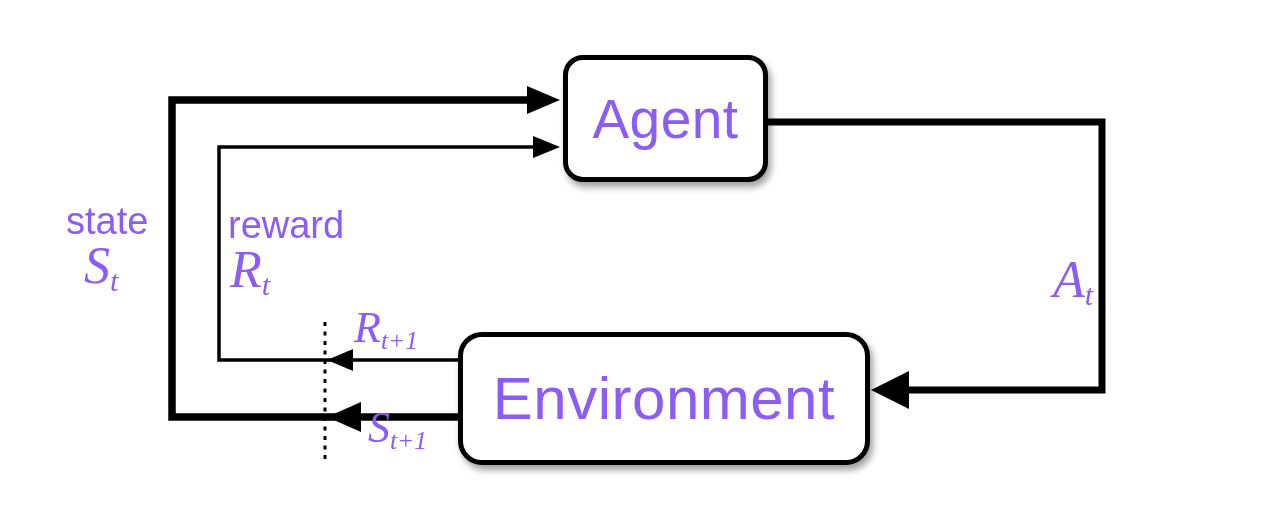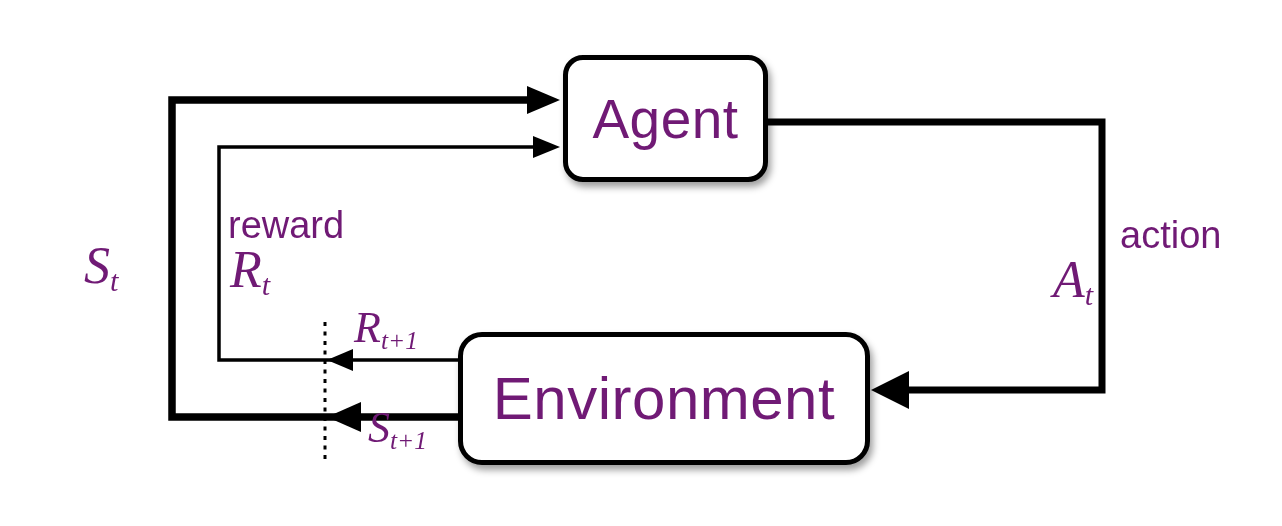--- a/index.html
+++ b/index.html
@@ -7,21 +7,21 @@
     padding: 0;
     background: #ffffff;
   }
   .canvas {
     position: relative;
     width: 1282px;
     height: 526px;
     background: #ffffff;
     overflow: hidden;
     font-family: "Liberation Sans", sans-serif;
-    color: #701a75;
+    color: #8b5cf6;
   }
   .wires {
     position: absolute;
     left: 0;
     top: 0;
   }
   .wire {
     fill: none;
     stroke: #000000;
     stroke-linejoin: miter;
@@ -114,25 +114,25 @@
   </svg>
 
   <div class="node node-agent">
     <span class="node-label">Agent</span>
   </div>
 
   <div class="node node-env">
     <span class="node-label">Environment</span>
   </div>
 
+  <div class="word-label pos-state-word">state</div>
   <div class="math-label math-side pos-state-sym"><span>S</span><sub>t</sub></div>
 
   <div class="word-label pos-reward-word">reward</div>
   <div class="math-label math-side pos-reward-sym"><span>R</span><sub>t</sub></div>
 
-  <div class="word-label pos-action-word">action</div>
   <div class="math-label math-side pos-action-sym"><span>A</span><sub>t</sub></div>
 
   <div class="math-label math-arrow pos-next-reward"><span>R</span><sub>t+1</sub></div>
 
   <div class="math-label math-arrow pos-next-state"><span>S</span><sub>t+1</sub></div>
 
 </div>
 
 </body></html>

